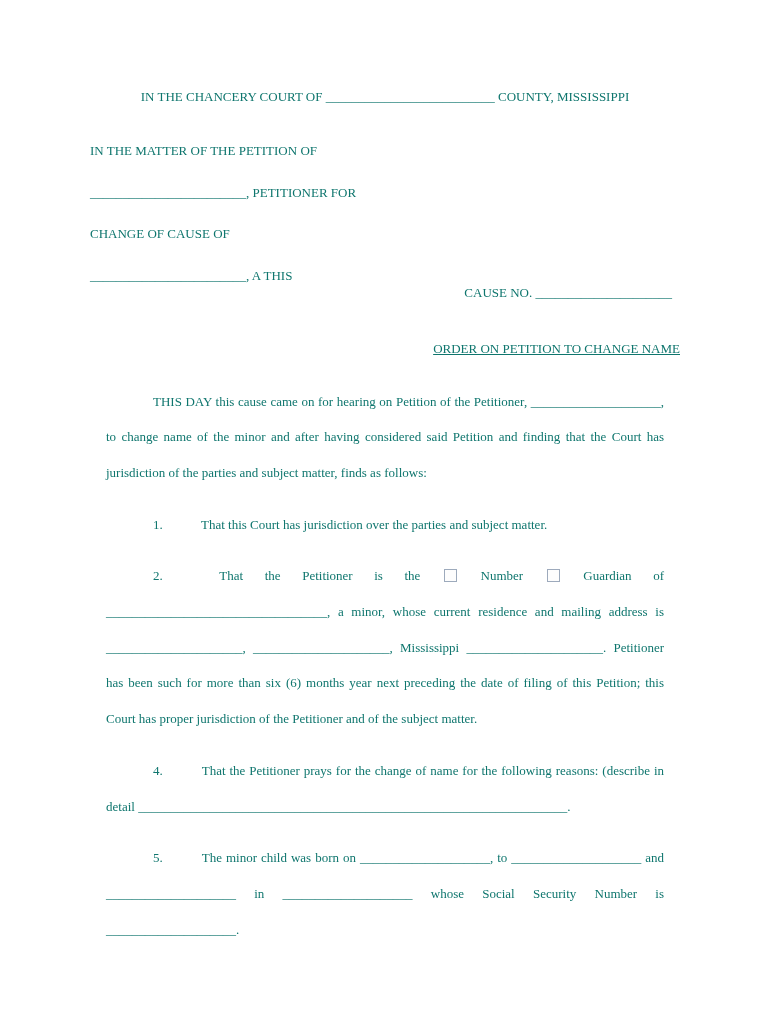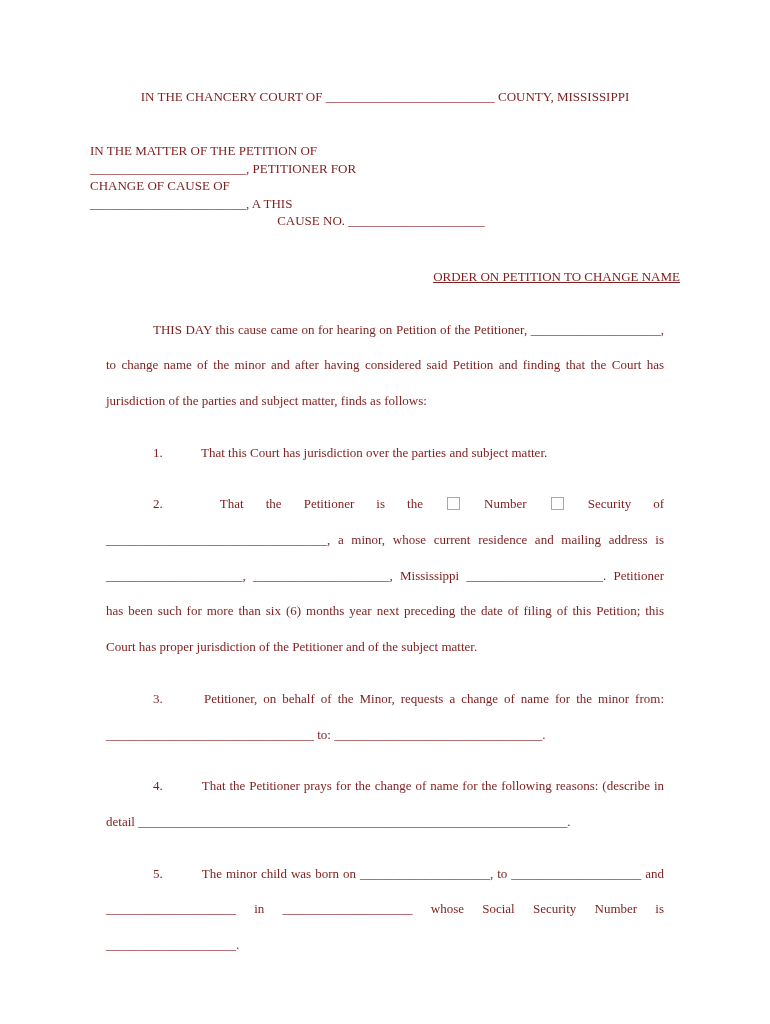--- a/index.html
+++ b/index.html
@@ -5,41 +5,42 @@
 <style>
   * { box-sizing: border-box; }
   html, body { margin: 0; padding: 0; background: #ffffff; }
 
   .page {
     position: relative;
     width: 770px;
     height: 1024px;
     margin: 0 auto;
     background: #ffffff;
-    color: #7f1d1d;
+    color: #0f766e;
     font-family: "Liberation Serif", "DejaVu Serif", serif;
     font-size: 13px;
     padding: 88px 90px 0 90px;
     overflow: hidden;
   }
 
   .court-header {
     text-align: center;
     line-height: 18px;
     margin-bottom: 36px;
     white-space: nowrap;
   }
 
   .caption-line {
     line-height: 17.5px;
+    margin-top: 24px;
   }
 
   .cause-line {
     line-height: 17.5px;
-    text-align: center;
+    text-align: right;
     padding-right: 8px;
   }
 
   .doc-title {
     font-size: 13px;
     font-weight: normal;
     text-align: right;
     text-decoration: underline;
     line-height: 18px;
     margin: 38px 0 26px 0;
@@ -98,28 +99,24 @@
       <span class="num">1.</span>
       <span>That this Court has jurisdiction over the parties and subject matter.</span>
     </p>
 
     <p class="body-para indent">
       <span class="num">2.</span>
       <span>That the Petitioner is the</span>
       <span class="checkbox"></span>
       <span>Number</span>
       <span class="checkbox"></span>
-      <span>Security of</span>
+      <span>Guardian of</span>
       <span>__________________________________, a minor, whose current residence and mailing address is _____________________, _____________________, Mississippi  _____________________.  Petitioner has been such for more than six (6) months year next preceding the date of filing of this Petition; this Court has proper jurisdiction of the Petitioner and of the subject matter.</span>
     </p>
 
-    <p class="body-para indent">
-      <span class="num">3.</span>
-      <span>Petitioner, on behalf of the Minor, requests a change of name for the minor from: ________________________________ to: ________________________________.</span>
-    </p>
 
     <p class="body-para indent">
       <span class="num">4.</span>
       <span>That the Petitioner prays for the change of name for the following reasons: (describe in detail __________________________________________________________________.</span>
     </p>
 
     <p class="body-para indent">
       <span class="num">5.</span>
       <span>The minor child was born on ____________________, to ____________________ and ____________________ in ____________________ whose Social Security Number is ____________________.</span>
     </p>

